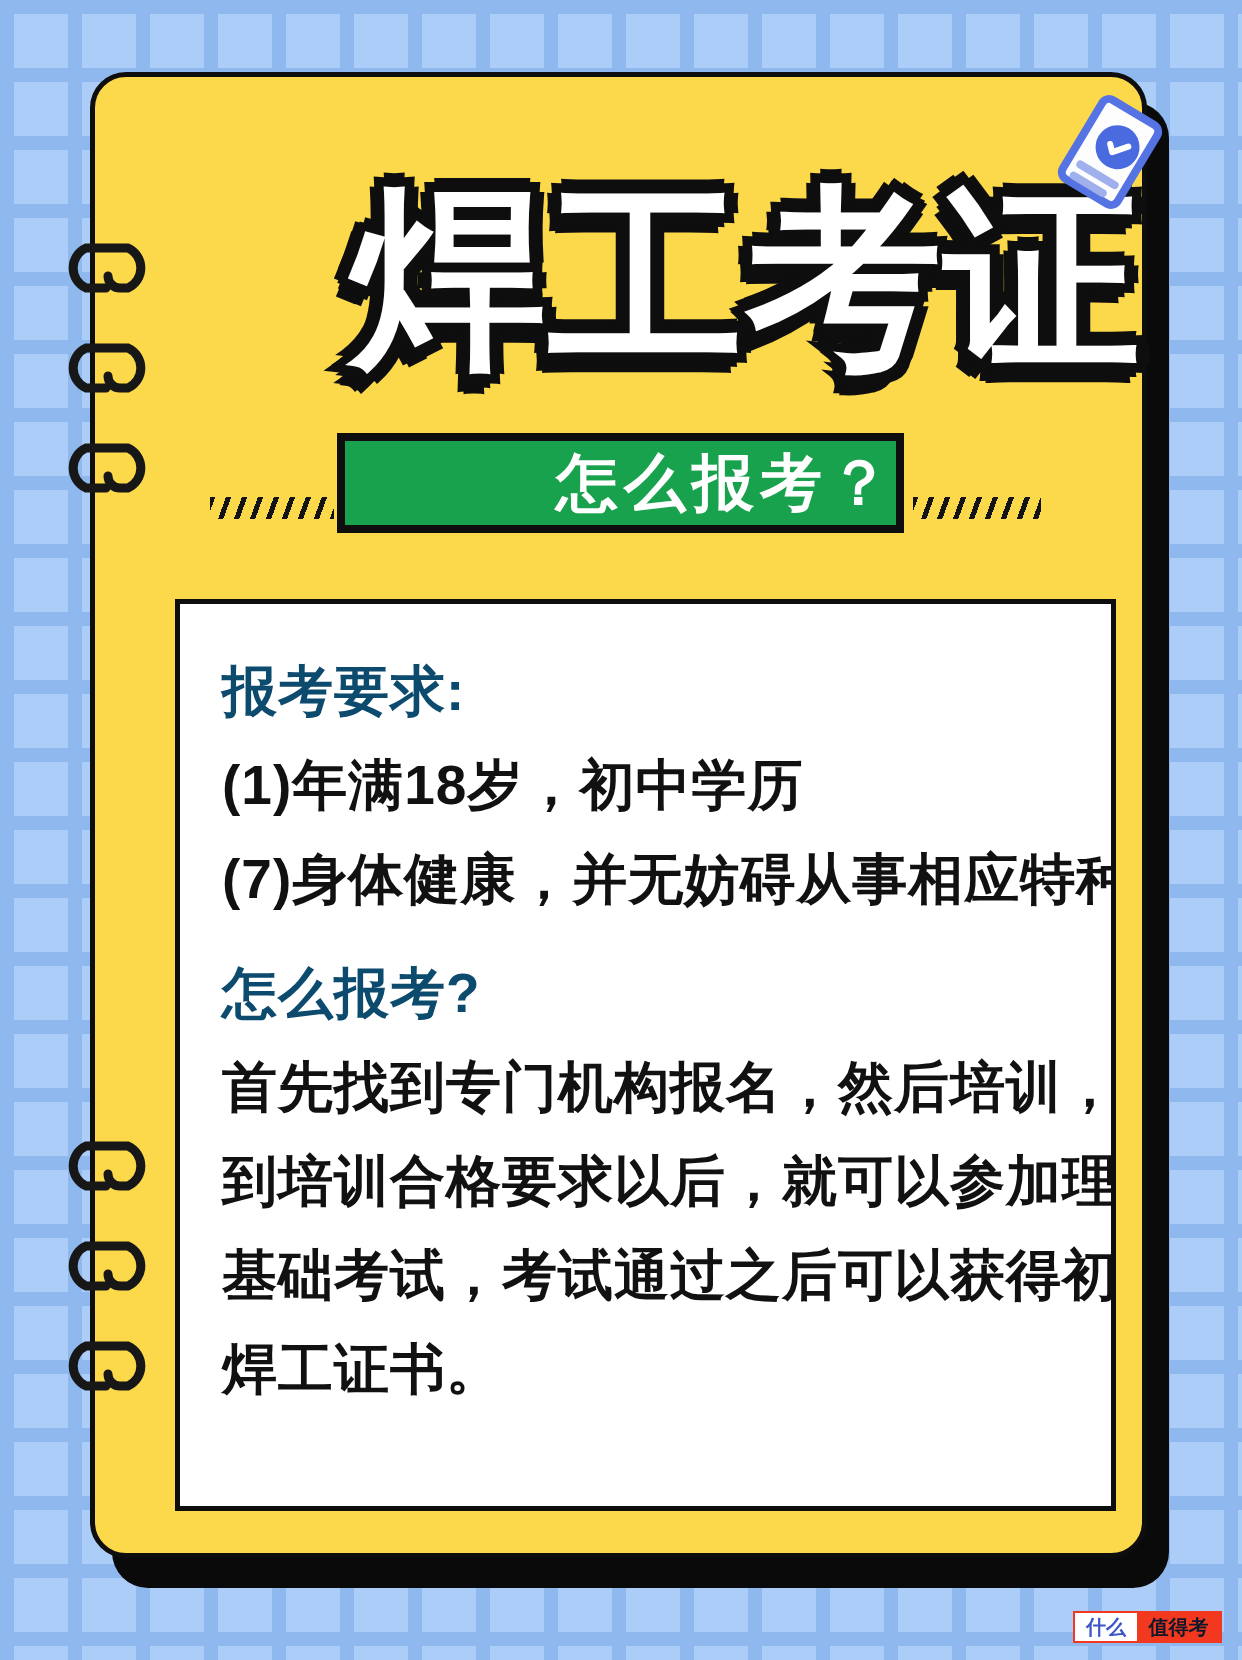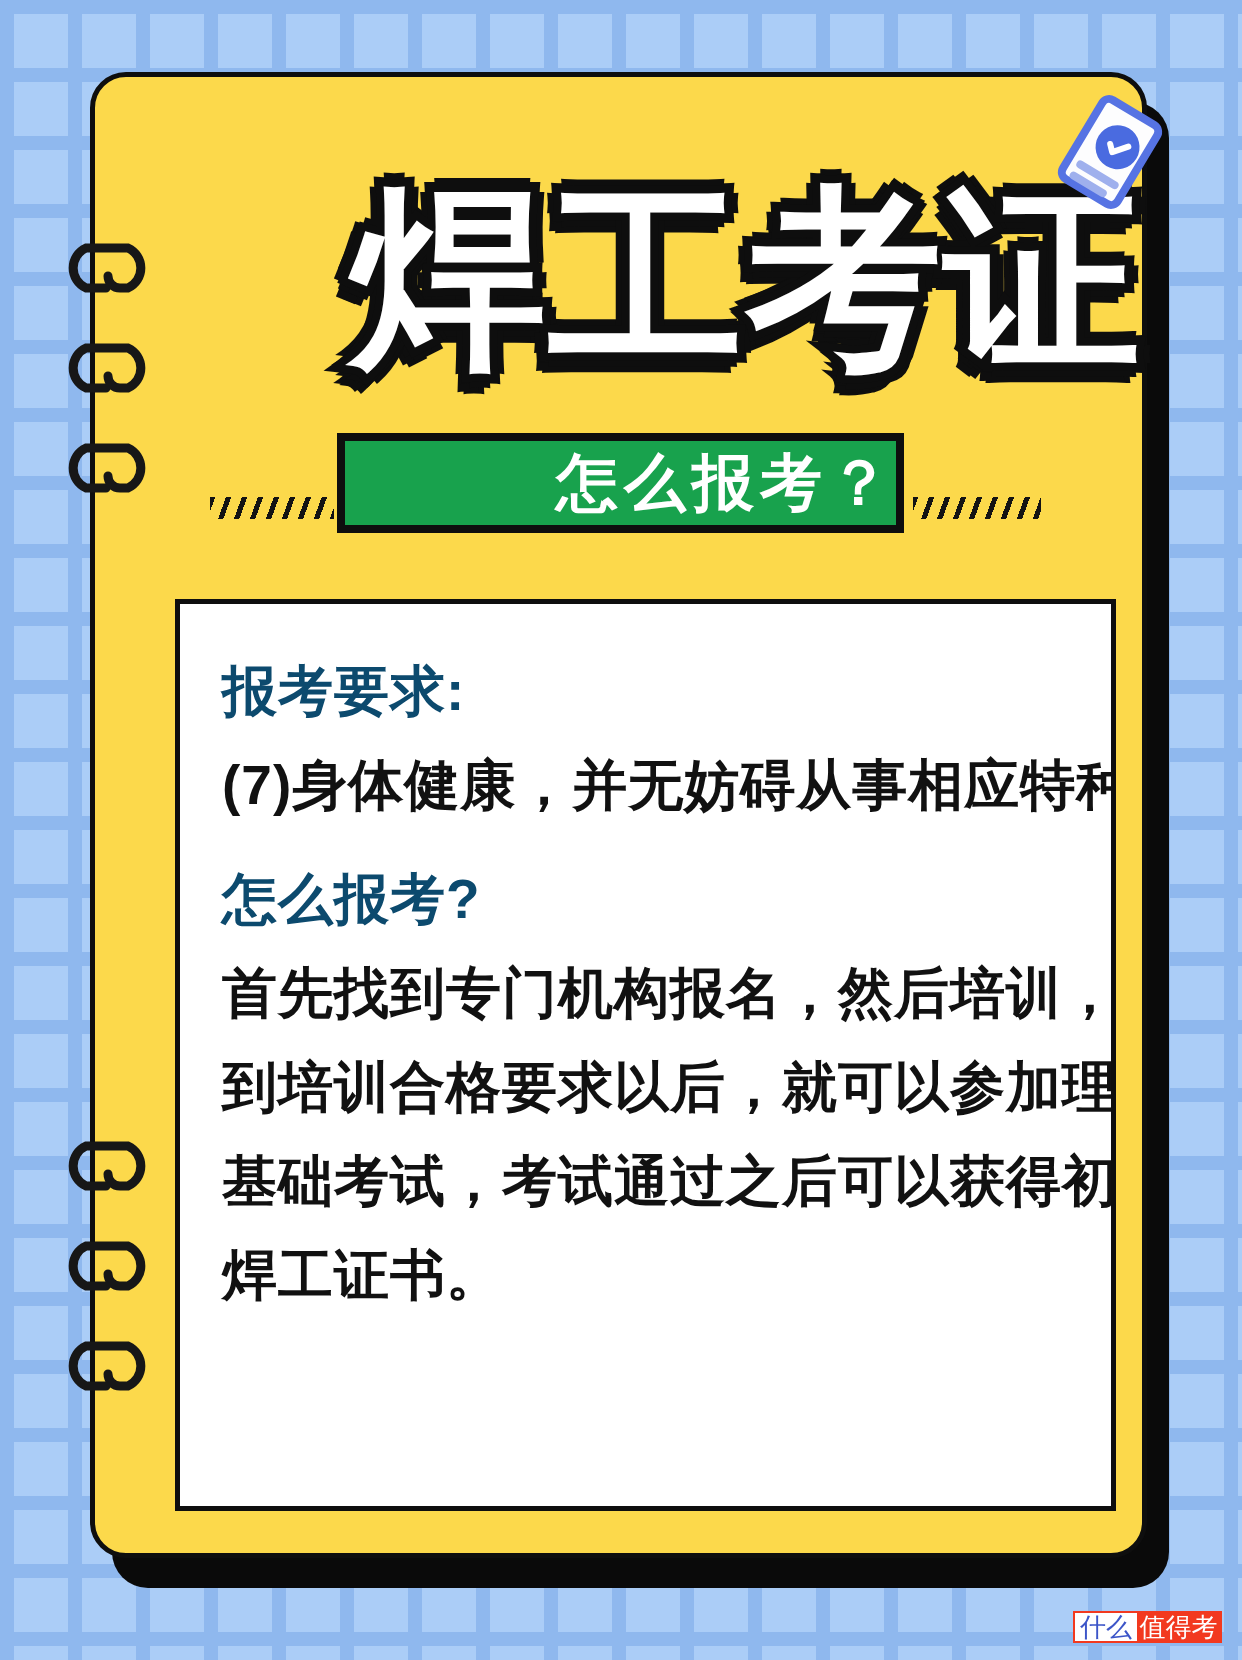--- a/index.html
+++ b/index.html
@@ -105,24 +105,24 @@
   .cert-line-1{left:5px;top:64px;width:48px;}
   .cert-line-2{left:5px;top:77px;width:42px;}
   
   .badge{
     position:absolute;left:1073px;top:1611px;height:32px;
     display:flex;box-sizing:border-box;
     border:2px solid #F2391F;
   }
   .badge .seg{
     display:flex;align-items:center;justify-content:center;
-    font-size:26px;font-weight:400;height:100%;box-sizing:border-box;
+    font-size:20px;font-weight:700;height:100%;box-sizing:border-box;
   }
   .badge .seg-white{width:62px;background:#FFFFFF;color:#3C55C8;}
-  .badge .seg-red{width:83px;background:#F2391F;color:#ffffff;}
+  .badge .seg-red{width:83px;background:#F2391F;color:#0f172a;}
 </style>
 </head>
 <body>
 
 <div class="canvas">
 
   <div class="card">
 
     <div class="title-wrap">
       <span class="title-layer title-back">焊工考证</span>
@@ -131,20 +131,21 @@
 
     <div class="hatch hatch-left"></div>
     <div class="hatch hatch-right"></div>
 
     <div class="banner">
       <span>怎么报考？</span>
     </div>
 
     <div class="content-box">
       <div class="line heading">报考要求:</div>
+      <div class="line">(1)年满18岁，初中学历</div>
       <div class="line">(7)身体健康，并无妨碍从事相应特种</div>
 
       <div class="section-gap"></div>
 
       <div class="line heading">怎么报考?</div>
       <div class="line">首先找到专门机构报名，然后培训，达</div>
       <div class="line">到培训合格要求以后，就可以参加理论</div>
       <div class="line">基础考试，考试通过之后可以获得初级</div>
       <div class="line">焊工证书。</div>
     </div>

